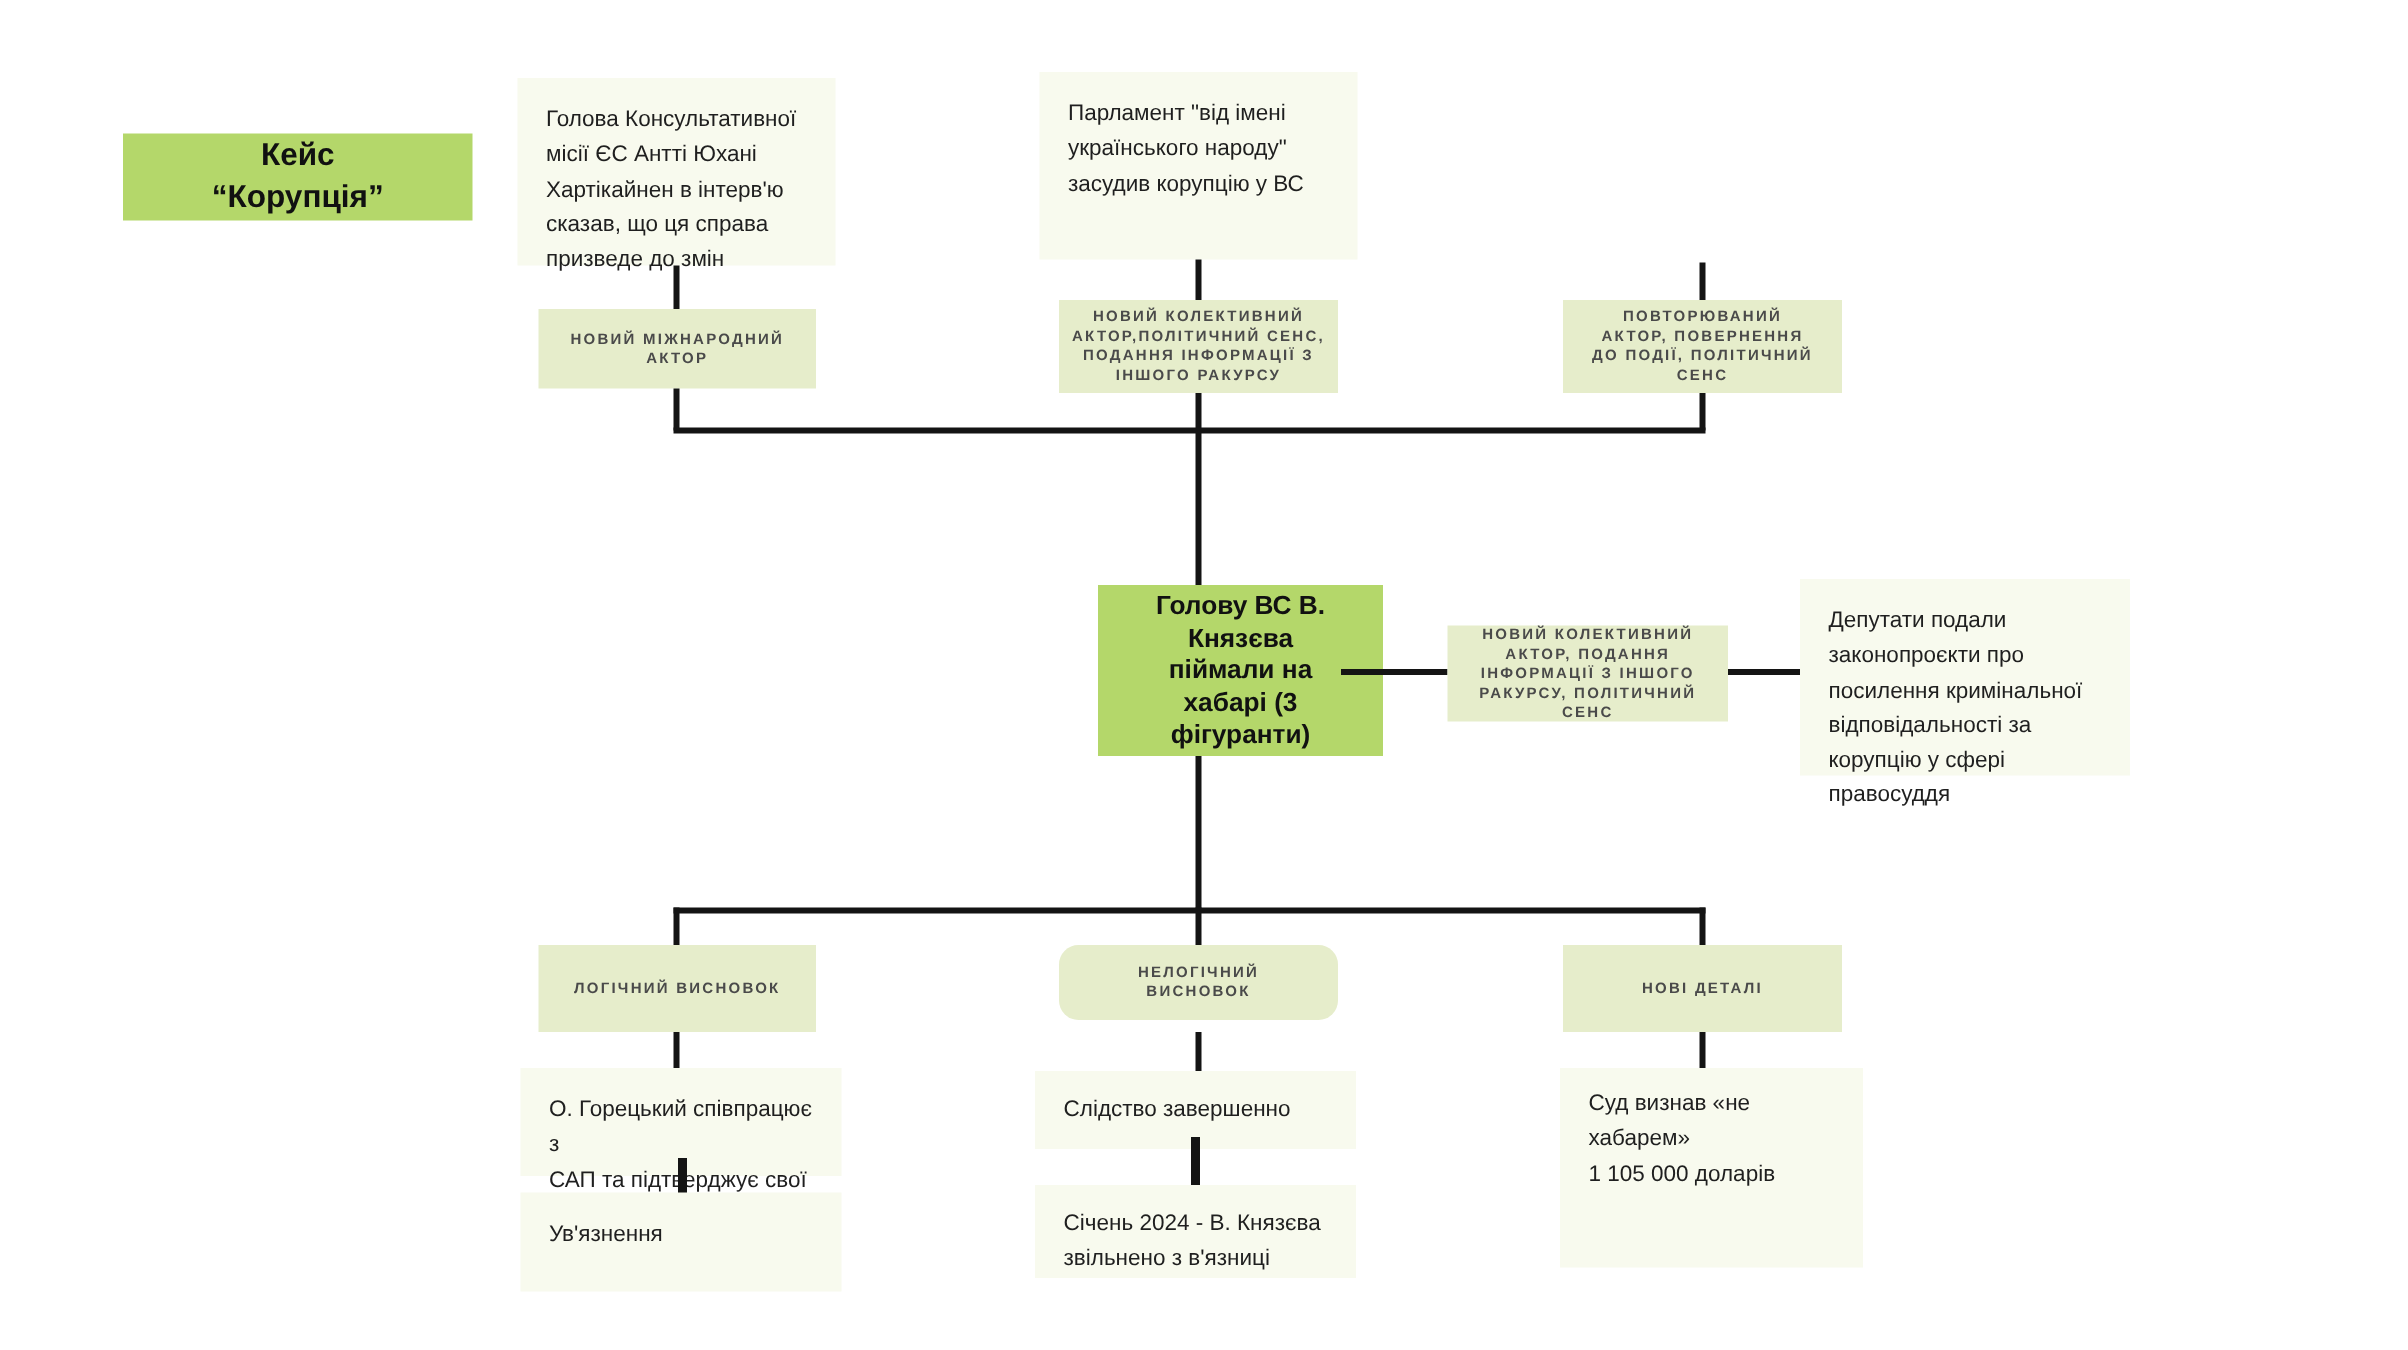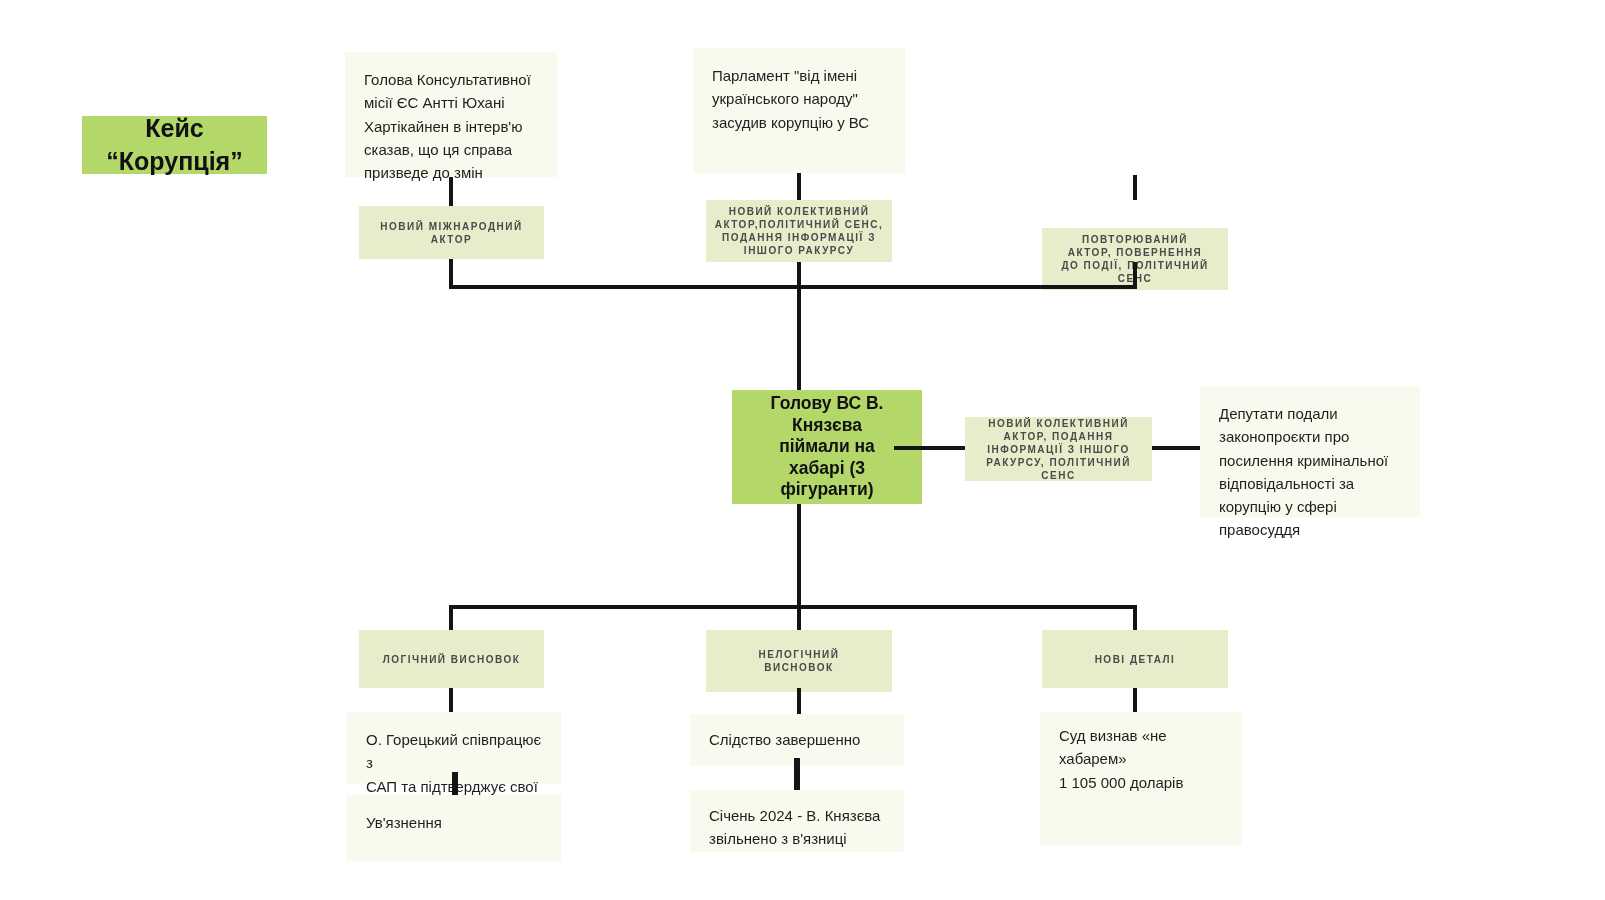--- a/index.html
+++ b/index.html
@@ -11,22 +11,22 @@
     overflow:hidden;
   }
   .node{position:absolute;box-sizing:border-box;white-space:pre-line;}
   .accent{
     background:var(--accent,#b4d76a);
     color:#111;
     font-weight:700;
     text-align:center;
   }
   .title-box{
-    left:82px;top:116px;width:185px;height:58px;
-    font-size:25px;line-height:1.32;
+    left:82px;top:89px;width:233px;height:58px;
+    font-size:21px;line-height:1.32;
     display:flex;align-items:center;justify-content:center;
   }
   .center-box{
     left:732px;top:390px;width:190px;height:114px;
     font-size:17.5px;line-height:1.23;
     display:flex;align-items:center;justify-content:center;
     padding:0 10px;
   }
   .card{
     background:var(--card-bg,#f8faee);
@@ -63,21 +63,21 @@
   <div class="node card" style="left:693px;top:48px;width:212px;height:125px;">Парламент "від імені
 українського народу"
 засудив корупцію у ВС</div>
 
   <div class="node tag" style="left:359px;top:206px;width:185px;height:53px;text-align:center;">НОВИЙ МІЖНАРОДНИЙ
 АКТОР</div>
   <div class="node tag" style="left:706px;top:200px;width:186px;height:62px;">НОВИЙ КОЛЕКТИВНИЙ
 АКТОР,ПОЛІТИЧНИЙ СЕНС,
 ПОДАННЯ ІНФОРМАЦІЇ З
 ІНШОГО РАКУРСУ</div>
-  <div class="node tag" style="left:1042px;top:200px;width:186px;height:62px;margin-top:28px;">ПОВТОРЮВАНИЙ
+  <div class="node tag" style="left:1042px;top:200px;width:186px;height:62px;">ПОВТОРЮВАНИЙ
 АКТОР, ПОВЕРНЕННЯ
 ДО ПОДІЇ, ПОЛІТИЧНИЙ
 СЕНС</div>
 
   <div class="conn" style="left:449px;top:177px;width:4px;height:29px;"></div>
   <div class="conn" style="left:797px;top:173px;width:4px;height:27px;"></div>
   <div class="conn" style="left:1133px;top:175px;width:4px;height:25px;"></div>
 
   <div class="conn" style="left:449px;top:259px;width:4px;height:28px;"></div>
   <div class="conn" style="left:797px;top:262px;width:4px;height:128px;"></div>
@@ -104,21 +104,21 @@
 корупцію у сфері
 правосуддя</div>
 
   <div class="conn" style="left:797px;top:504px;width:4px;height:103px;"></div>
   <div class="conn" style="left:449px;top:605px;width:688px;height:4px;"></div>
   <div class="conn" style="left:449px;top:605px;width:4px;height:25px;"></div>
   <div class="conn" style="left:797px;top:605px;width:4px;height:25px;"></div>
   <div class="conn" style="left:1133px;top:605px;width:4px;height:25px;"></div>
 
   <div class="node tag" style="left:359px;top:630px;width:185px;height:58px;">ЛОГІЧНИЙ ВИСНОВОК</div>
-  <div class="node tag" style="left:706px;top:630px;width:186px;height:62px;">НЕЛОГІЧНИЙ
+  <div class="node tag" style="left:706px;top:630px;width:186px;height:50px;border-radius:13px;">НЕЛОГІЧНИЙ
 ВИСНОВОК</div>
   <div class="node tag" style="left:1042px;top:630px;width:186px;height:58px;">НОВІ ДЕТАЛІ</div>
 
   <div class="conn" style="left:449px;top:688px;width:4px;height:24px;"></div>
   <div class="conn" style="left:797px;top:688px;width:4px;height:26px;"></div>
   <div class="conn" style="left:1133px;top:688px;width:4px;height:24px;"></div>
 
   <div class="node card" style="left:347px;top:712px;width:214px;height:72px;">О. Горецький співпрацює з
 САП та підтверджує свої
 темні справи</div>

